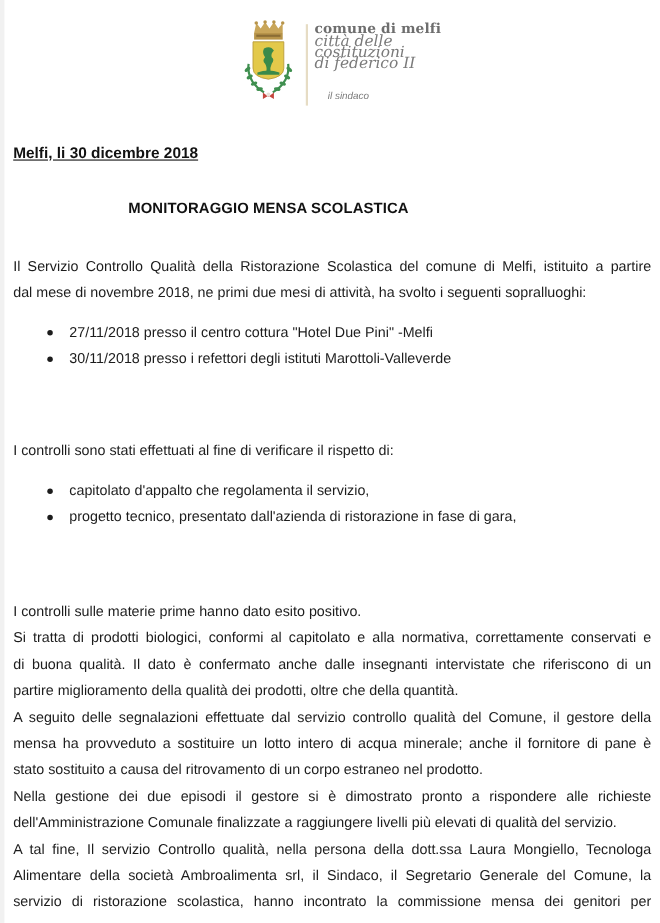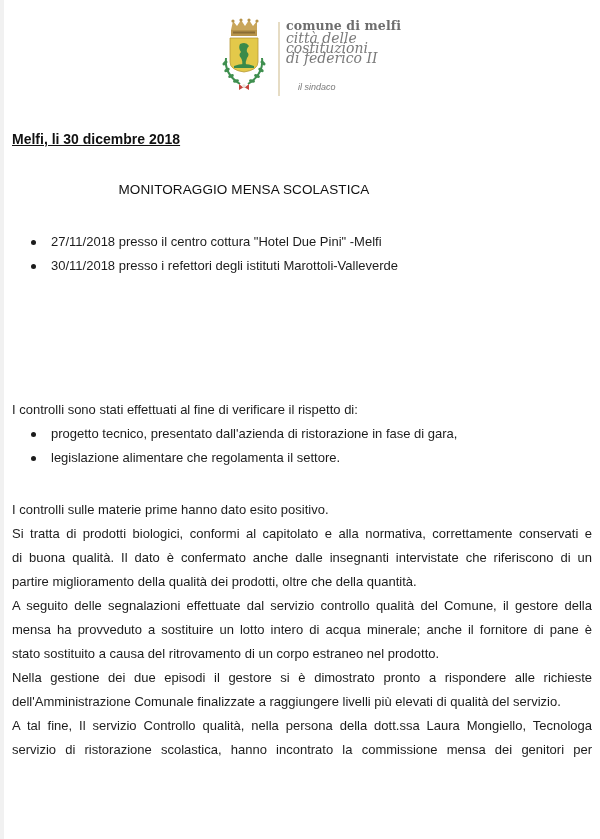--- a/index.html
+++ b/index.html
@@ -15,26 +15,26 @@
     .crest { position: absolute; left: 0; top: 0; width: 58px; height: 76px; }
     .lh-divider { position: absolute; left: 62px; top: 4px; width: 2px; height: 74px; background: #e6dcc4; }
     .lh-text { position: absolute; left: 70px; top: 0; font-family: "DejaVu Serif", "Liberation Serif", serif; color: #6e6e6e; }
     .lh-name { font-size: 12.5px; font-weight: bold; letter-spacing: 0.1px; line-height: 15px; }
     .lh-sub { font-size: 14px; font-style: italic; line-height: 10px; color: #7a7a7a; }
     .lh-role { position: absolute; left: 66px; top: 64px; font-family: Liberation Sans, sans-serif;
                font-size: 9px; font-style: italic; color: #7a7a7a; margin-left: 16px; }
 
     .date { position: absolute; left: 12px; top: 131px; font-size: 14px; font-weight: bold; color: #111; text-decoration: underline; }
     .title { position: absolute; left: 0; width: 488px; top: 182px; text-align: center;
-             font-size: 13.5px; font-weight: normal; color: #111; letter-spacing: 0.1px; }
+             font-size: 13.5px; font-weight: bold; color: #111; letter-spacing: 0.1px; }
 
     .body-text { position: absolute; left: 12px; width: 580px; font-size: 13px; line-height: 24px; color: #1c1c1c; }
     .justify { text-align: justify; text-align-last: justify; }
     .block p { margin: 0; }
-    ul.bullets { list-style: none; margin: 0; padding: 0; }
+    ul.bullets { list-style: none; margin: 12px; padding: 0; }
     ul.bullets li { position: relative; padding-left: 39px; }
     ul.bullets li::before {
       content: ""; position: absolute; left: 19px; top: 10px; width: 5px; height: 5px;
       border-radius: 50%; background: #1c1c1c;
     }
   </style>
 </head>
 <body>
 
 <div class="page">
@@ -78,40 +78,43 @@
       <div class="lh-sub">città delle costituzioni</div>
       <div class="lh-sub">di federico II</div>
     </div>
     <div class="lh-role">il sindaco</div>
   </div>
 
   <div class="date">Melfi, li 30 dicembre 2018</div>
   <div class="title">MONITORAGGIO MENSA SCOLASTICA</div>
 
   <div class="body-text block" style="top:230px;">
+    <p class="justify">Il Servizio Controllo Qualità della Ristorazione Scolastica del comune di Melfi, istituito a partire</p>
+    <p>dal mese di novembre 2018, ne primi due mesi di attività, ha svolto i seguenti sopralluoghi:</p>
     <ul class="bullets">
       <li><span>27/11/2018 presso il centro cottura "Hotel Due Pini" -Melfi</span></li>
       <li><span>30/11/2018 presso i refettori degli istituti Marottoli-Valleverde</span></li>
     </ul>
   </div>
 
   <div class="body-text block" style="top:398px;">
     <p>I controlli sono stati effettuati al fine di verificare il rispetto di:</p>
     <ul class="bullets">
+      <li><span>capitolato d'appalto che regolamenta il servizio,</span></li>
       <li><span>progetto tecnico, presentato dall'azienda di ristorazione in fase di gara,</span></li>
-      <li><span>legislazione alimentare che regolamenta il settore.</span></li>
     </ul>
   </div>
 
-  <div class="body-text block" style="top:498px;">
+  <div class="body-text block" style="top:544px;">
     <p>I controlli sulle materie prime hanno dato esito positivo.</p>
     <p class="justify">Si tratta di prodotti biologici, conformi al capitolato e alla normativa, correttamente conservati e</p>
     <p class="justify">di buona qualità. Il dato è confermato anche dalle insegnanti intervistate che riferiscono di un</p>
     <p>partire miglioramento della qualità dei prodotti, oltre che della quantità.</p>
     <p class="justify">A seguito delle segnalazioni effettuate dal servizio controllo qualità del Comune, il gestore della</p>
     <p class="justify">mensa ha provveduto a sostituire un lotto intero di acqua minerale; anche il fornitore di pane è</p>
     <p>stato sostituito a causa del ritrovamento di un corpo estraneo nel prodotto.</p>
     <p class="justify">Nella gestione dei due episodi il gestore si è dimostrato pronto a rispondere alle richieste</p>
     <p>dell'Amministrazione Comunale finalizzate a raggiungere livelli più elevati di qualità del servizio.</p>
     <p class="justify">A tal fine, Il servizio Controllo qualità, nella persona della dott.ssa Laura Mongiello, Tecnologa</p>
+    <p class="justify">Alimentare della società Ambroalimenta srl, il Sindaco, il Segretario Generale del Comune, la</p>
     <p class="justify">servizio di ristorazione scolastica, hanno incontrato la commissione mensa dei genitori per</p>
   </div>
 </div>
 
 </body></html>

